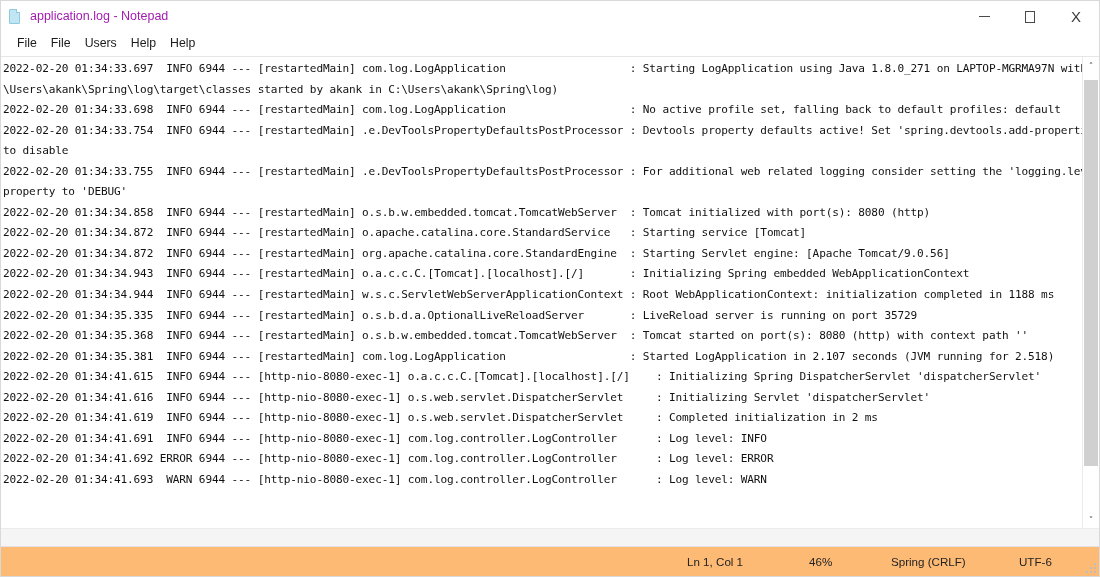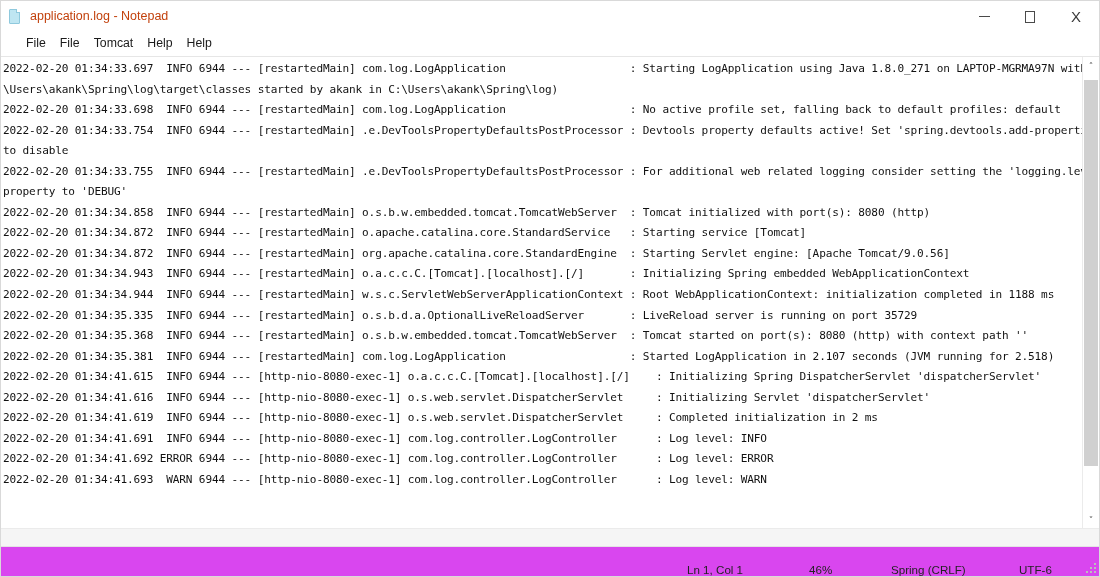--- a/index.html
+++ b/index.html
@@ -75,21 +75,21 @@
     left: 3px;
     top: 3px;
     width: 11px;
     height: 14px;
     background: rgba(150,150,150,0.25);
     border-radius: 1px;
     z-index: -1;
   }
   .title-text {
     font-size: 12.5px;
-    color: #c2410c;
+    color: #a21caf;
     line-height: 1;
     white-space: nowrap;
   }
   .win-controls {
     position: absolute;
     right: 0;
     top: 0;
     height: 31px;
     display: flex;
     align-items: stretch;
@@ -127,21 +127,21 @@
     font-family: "Liberation Sans", sans-serif;
   }
 
   
   .menubar {
     height: 24px;
     flex: 0 0 24px;
     background: #ffffff;
     display: flex;
     align-items: center;
-    padding-left: 18px;
+    padding-left: 9px;
     border-bottom: 1px solid #e6e6e6;
   }
   .menu-item {
     font-size: 12.3px;
     color: #1b1b1b;
     padding: 2px 7px 3px 7px;
     line-height: 1;
     white-space: nowrap;
     cursor: default;
   }
@@ -226,24 +226,24 @@
   }
   .hs-track {
     flex: 1 1 auto;
     background: #f5f5f5;
   }
 
   
   .statusbar {
     flex: 0 0 29px;
     height: 29px;
-    background: #d946ef;
+    background: #fdba74;
     border-top: 1px solid #e3e3e3;
     display: flex;
-    align-items: flex-end;
+    align-items: center;
     justify-content: flex-end;
     font-size: 11.6px;
     color: #232323;
     position: relative;
   }
   .status-cell {
     padding: 0 0 0 0;
     white-space: nowrap;
     text-align: left;
     line-height: 1;
@@ -288,21 +288,21 @@
       </button>
       <button class="win-btn">
         <span class="glyph-close">X</span>
       </button>
     </div>
   </div>
 
   <div class="menubar">
     <div class="menu-item">File</div>
     <div class="menu-item">File</div>
-    <div class="menu-item">Tomcat</div>
+    <div class="menu-item">Users</div>
     <div class="menu-item">Help</div>
     <div class="menu-item">Help</div>
   </div>
 
   <div class="editor-wrap">
     <div class="editor">
       <div class="log" id="log-body"><div class="row">2022-02-20 01:34:33.697  INFO 6944 --- [restartedMain] com.log.LogApplication                   : Starting LogApplication using Java 1.8.0_271 on LAPTOP-MGRMA97N with PID 6944 (C:</div><div class="row wrapline">\Users\akank\Spring\log\target\classes started by akank in C:\Users\akank\Spring\log)</div><div class="row">2022-02-20 01:34:33.698  INFO 6944 --- [restartedMain] com.log.LogApplication                   : No active profile set, falling back to default profiles: default</div><div class="row">2022-02-20 01:34:33.754  INFO 6944 --- [restartedMain] .e.DevToolsPropertyDefaultsPostProcessor : Devtools property defaults active! Set 'spring.devtools.add-properties' to 'false'</div><div class="row wrapline">to disable</div><div class="row">2022-02-20 01:34:33.755  INFO 6944 --- [restartedMain] .e.DevToolsPropertyDefaultsPostProcessor : For additional web related logging consider setting the 'logging.level.web'</div><div class="row wrapline">property to 'DEBUG'</div><div class="row">2022-02-20 01:34:34.858  INFO 6944 --- [restartedMain] o.s.b.w.embedded.tomcat.TomcatWebServer  : Tomcat initialized with port(s): 8080 (http)</div><div class="row">2022-02-20 01:34:34.872  INFO 6944 --- [restartedMain] o.apache.catalina.core.StandardService   : Starting service [Tomcat]</div><div class="row">2022-02-20 01:34:34.872  INFO 6944 --- [restartedMain] org.apache.catalina.core.StandardEngine  : Starting Servlet engine: [Apache Tomcat/9.0.56]</div><div class="row">2022-02-20 01:34:34.943  INFO 6944 --- [restartedMain] o.a.c.c.C.[Tomcat].[localhost].[/]       : Initializing Spring embedded WebApplicationContext</div><div class="row">2022-02-20 01:34:34.944  INFO 6944 --- [restartedMain] w.s.c.ServletWebServerApplicationContext : Root WebApplicationContext: initialization completed in 1188 ms</div><div class="row">2022-02-20 01:34:35.335  INFO 6944 --- [restartedMain] o.s.b.d.a.OptionalLiveReloadServer       : LiveReload server is running on port 35729</div><div class="row">2022-02-20 01:34:35.368  INFO 6944 --- [restartedMain] o.s.b.w.embedded.tomcat.TomcatWebServer  : Tomcat started on port(s): 8080 (http) with context path ''</div><div class="row">2022-02-20 01:34:35.381  INFO 6944 --- [restartedMain] com.log.LogApplication                   : Started LogApplication in 2.107 seconds (JVM running for 2.518)</div><div class="row">2022-02-20 01:34:41.615  INFO 6944 --- [http-nio-8080-exec-1] o.a.c.c.C.[Tomcat].[localhost].[/]    : Initializing Spring DispatcherServlet 'dispatcherServlet'</div><div class="row">2022-02-20 01:34:41.616  INFO 6944 --- [http-nio-8080-exec-1] o.s.web.servlet.DispatcherServlet     : Initializing Servlet 'dispatcherServlet'</div><div class="row">2022-02-20 01:34:41.619  INFO 6944 --- [http-nio-8080-exec-1] o.s.web.servlet.DispatcherServlet     : Completed initialization in 2 ms</div><div class="row">2022-02-20 01:34:41.691  INFO 6944 --- [http-nio-8080-exec-1] com.log.controller.LogController      : Log level: INFO</div><div class="row">2022-02-20 01:34:41.692 ERROR 6944 --- [http-nio-8080-exec-1] com.log.controller.LogController      : Log level: ERROR</div><div class="row">2022-02-20 01:34:41.693  WARN 6944 --- [http-nio-8080-exec-1] com.log.controller.LogController      : Log level: WARN</div></div>
     </div>
     <div class="vscroll">
       <div class="vs-arrow">˄</div>

